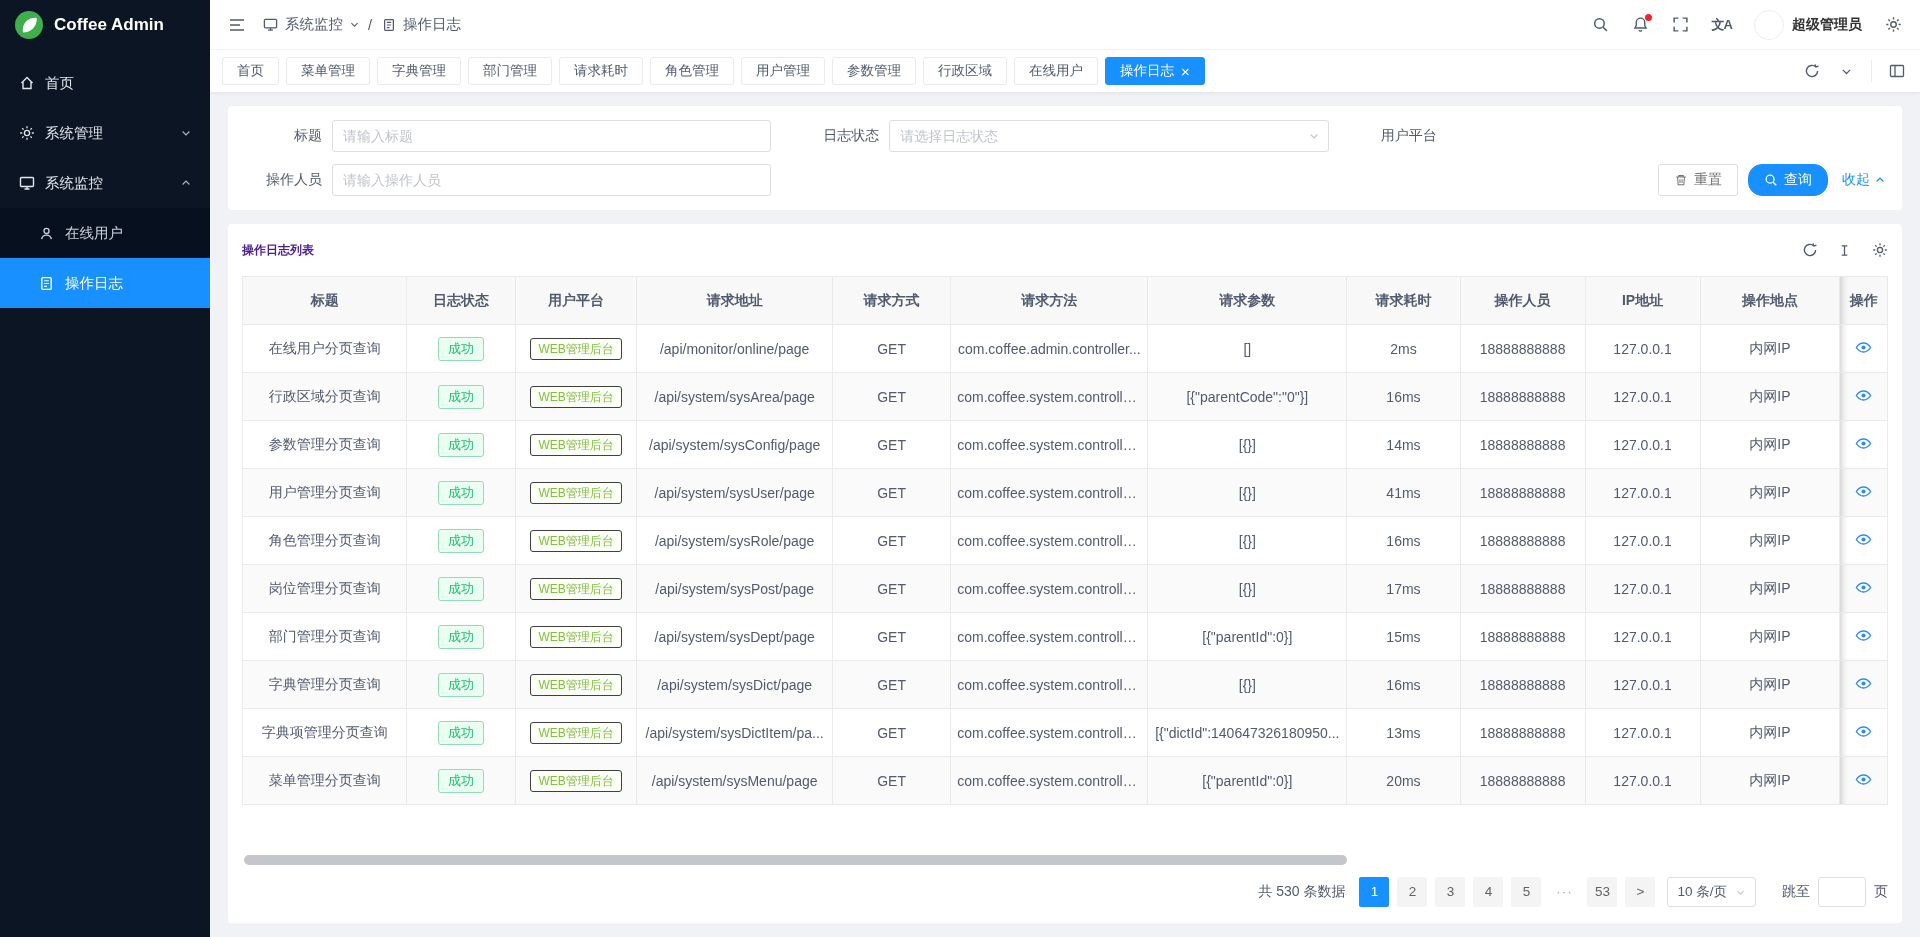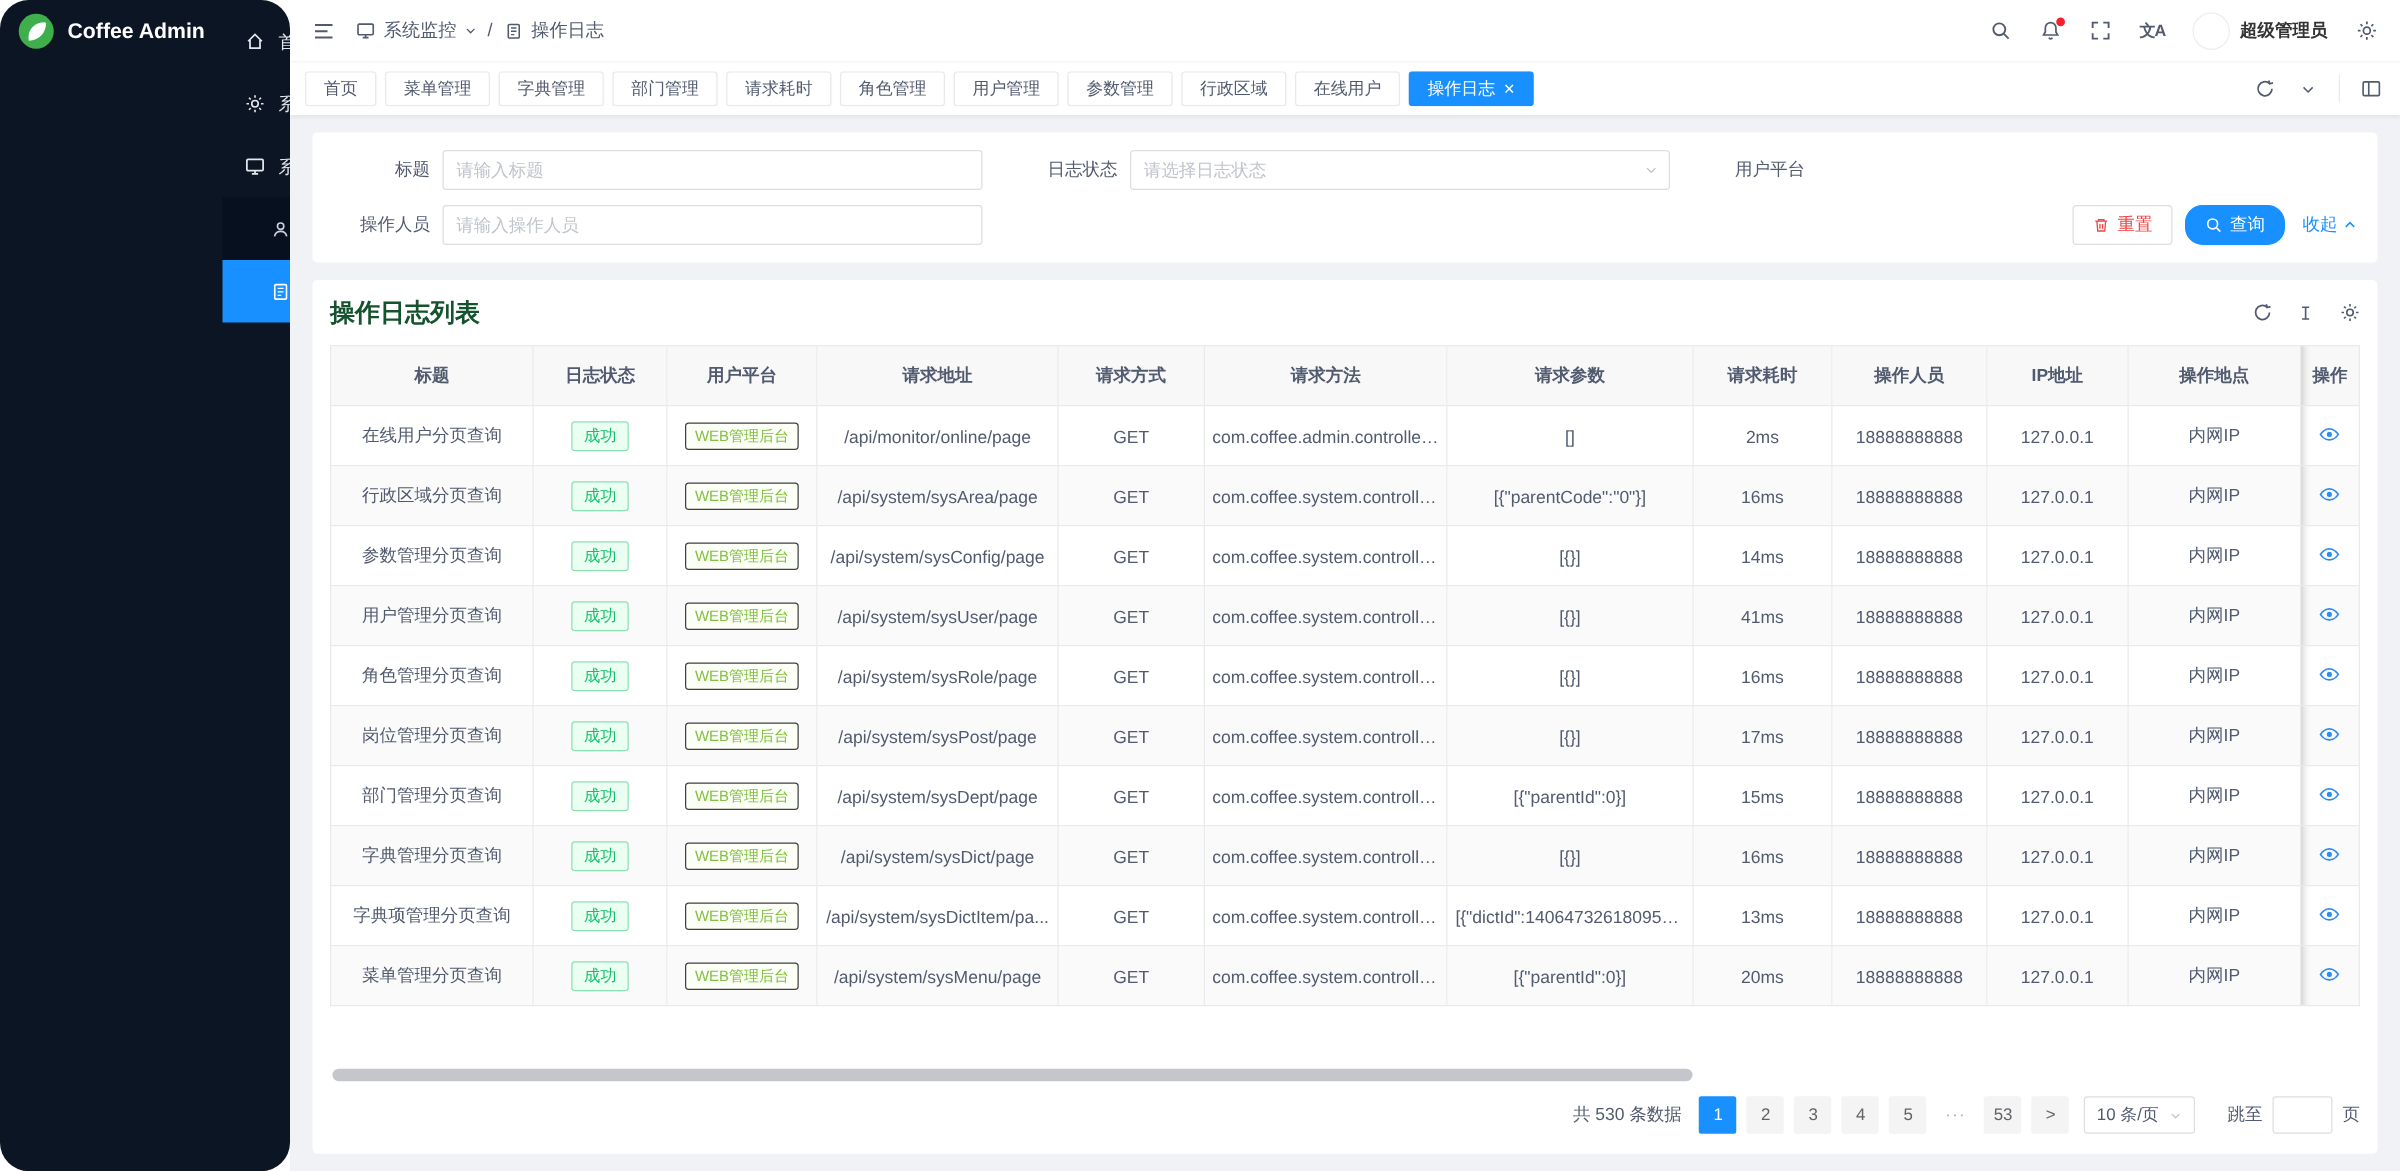--- a/index.html
+++ b/index.html
@@ -3,21 +3,21 @@
 <meta charset="utf-8">
 <style>
   * { box-sizing: border-box; margin: 0; padding: 0; }
   html,body { width:1920px; height:937px; overflow:hidden; }
   body { font-family: "Liberation Sans","DejaVu Sans",sans-serif; font-size:14px; color:#515a6e; }
   svg { display:block; }
 
   .app { display:flex; height:100%; }
 
   
-  aside.sidebar { width:232px; flex-shrink:0; background:#0c1524; color:#dde2ea; display:flex; flex-direction:row;border-radius:23px; }
+  aside.sidebar { width:210px; flex-shrink:0; background:#0c1524; color:#dde2ea; display:flex; flex-direction:column; }
   .logo { height:50px; display:flex; align-items:center; gap:10px; padding:0 14px; color:#fff; font-weight:bold; font-size:17px; white-space:nowrap; }
   nav.side-nav { padding-top:8px; }
   .nav-item { height:50px; display:flex; align-items:center; gap:10px; padding:0 18px; font-size:14.5px; color:#e3e7ee; cursor:pointer; white-space:nowrap; }
   .nav-item .chev { margin-left:auto; color:#aeb6c2; }
   .nav-item.sub { padding-left:38px; background:#07101e; color:#ccd2dc; }
   .nav-item.sub.active { background:#1890ff; color:#fff; }
   .nicon { display:inline-flex; width:17px; height:17px; align-items:center; justify-content:center; flex-shrink:0; }
 
   
   .main { flex:1; display:flex; flex-direction:column; min-width:0; background:#f0f2f5; }
@@ -47,28 +47,28 @@
   .filter-card { background:#fff; border-radius:4px; padding:14px 16px; }
   .filter-grid { display:grid; grid-template-columns:1fr 1fr 1fr; gap:12px 30px; }
   .f-item { display:flex; align-items:center; }
   .f-label { width:78px; text-align:right; margin-right:10px; color:#515a6e; flex-shrink:0; }
   .f-field { flex:1; position:relative; }
   input.txt { width:100%; height:32px; border:1px solid #dcdee2; border-radius:3px; padding:0 10px; font-size:14px; color:#515a6e; outline:none; background:#fff; }
   input.txt::placeholder { color:#c0c4cc; }
   .f-field.select input.txt { padding-right:26px; cursor:pointer; }
   .f-field .chev { position:absolute; right:9px; top:50%; transform:translateY(-50%); color:#c0c4cc; pointer-events:none; }
   .f-actions { display:flex; justify-content:flex-end; align-items:center; gap:10px; }
-  .btn { height:32px; border-radius:3px; font-size:14px; display:inline-flex; align-items:center; gap:6px; padding:0 15px; cursor:pointer; border:1px solid #dcdee2; background:#fff; color:#ef4444; font-family:inherit; }
+  .btn { height:32px; border-radius:3px; font-size:14px; display:inline-flex; align-items:center; gap:6px; padding:0 15px; cursor:pointer; border:1px solid #dcdee2; background:#fff; color:#737373; font-family:inherit; }
   .btn.primary { background:#1890ff; border-color:#1890ff; color:#fff;border-radius:14px; }
   .collapse-link { color:#1890ff; font-size:14px; display:inline-flex; align-items:center; gap:4px; cursor:pointer; margin-left:4px; white-space:nowrap; }
 
   
   .table-card { background:#fff; border-radius:4px; margin-top:14px; flex:1; display:flex; flex-direction:column; padding:0 14px 10px; min-height:0; }
   .card-head { display:flex; align-items:center; height:52px; flex-shrink:0; }
-  .card-title { font-size:20px; font-weight:700; color:#14532d; }
+  .card-title { font-size:12px; font-weight:700; color:#4c1d95; }
   .card-tools { margin-left:auto; display:flex; gap:18px; color:#515a6e; align-items:center; }
   .card-tools .hicon { width:17px; height:17px; }
 
   table.log-table { width:100%; border-collapse:collapse; table-layout:fixed; font-size:14px; color:#515a6e; }
   .log-table th, .log-table td { border:1px solid #e8eaec; text-align:center; height:48px; padding:0 6px; overflow:hidden; white-space:nowrap; text-overflow:ellipsis; }
   .log-table th { background:#f8f8f9; font-weight:600; color:#515a6e; }
   .log-table tbody tr:nth-child(even) { background:#fafafa; }
   .log-table td.col-op, .log-table th.col-op { box-shadow:inset 8px 0 8px -8px rgba(0,0,0,.28); }
   .tag { display:inline-block; padding:2px 9px; border-radius:3px; font-size:13px; line-height:18px; }
   .tag-success { color:#19be6b; background:#eafff2; border:1px solid #8ce0b6; }

